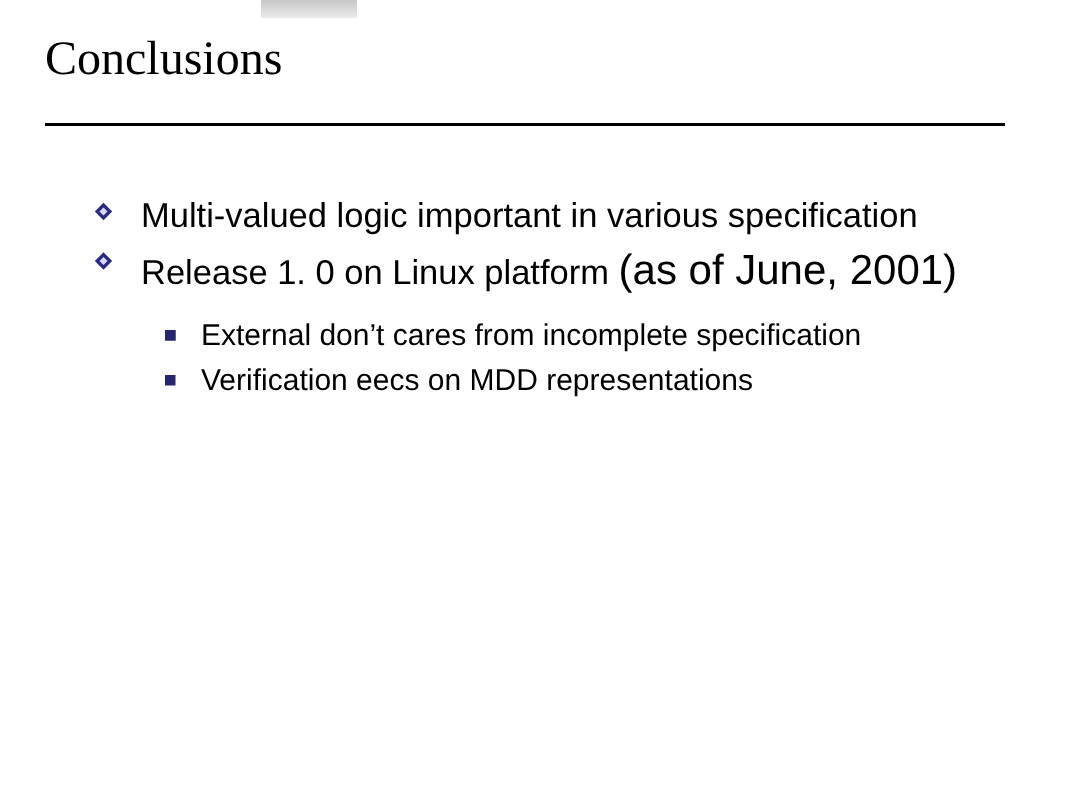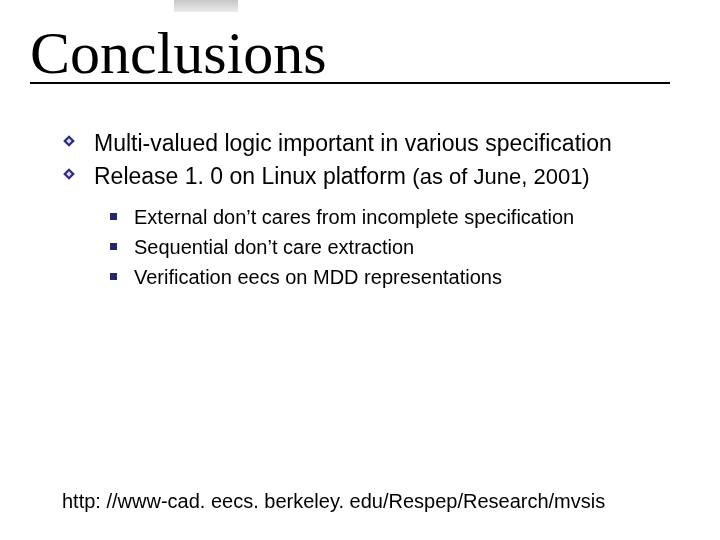--- a/index.html
+++ b/index.html
@@ -19,21 +19,21 @@
     position: relative;
     box-sizing: border-box;
   }
   .title-wrap {
     position: absolute;
     left: 30px;
     top: 22px;
   }
   .title {
     font-family: "Times New Roman", Times, serif;
-    font-size: 60px;
+    font-size: 32px;
     line-height: 1.05;
     color: #000;
   }
   .underline {
     position: absolute;
     left: 30px;
     top: 82px;
     width: 640px;
     height: 0;
     border-top: 2px solid #000;
@@ -70,21 +70,21 @@
   .diamond {
     position: absolute;
     left: 0;
     top: 6px;
     width: 14px;
     height: 14px;
   }
   .diamond svg { display: block; }
 
   .smallnote {
-    font-size: 22px;
+    font-size: 28px;
     text-align: right;
   }
 
   .lvl2 {
     list-style: none;
     padding: 0;
     margin: 10px 0 0 0;
   }
   .li2 {
     position: relative;
@@ -149,23 +149,18 @@
     <ul class="lvl2">
       <li class="li2">
         <span class="sq"></span>
       </li>
       <li class="li2">
         <span class="sq"></span>
         <span>External don’t cares from incomplete specification</span>
       </li>
       <li class="li2">
         <span class="sq"></span>
-        <span>Sequential don’t care extraction</span>
-      </li>
-      <li class="li2">
-        <span class="sq"></span>
         <span>Verification eecs on MDD representations</span>
       </li>
     </ul>
   </div>
 
-  <div class="url">http: //www-cad. eecs. berkeley. edu/Respep/Research/mvsis</div>
 </div>
 
 </body></html>

